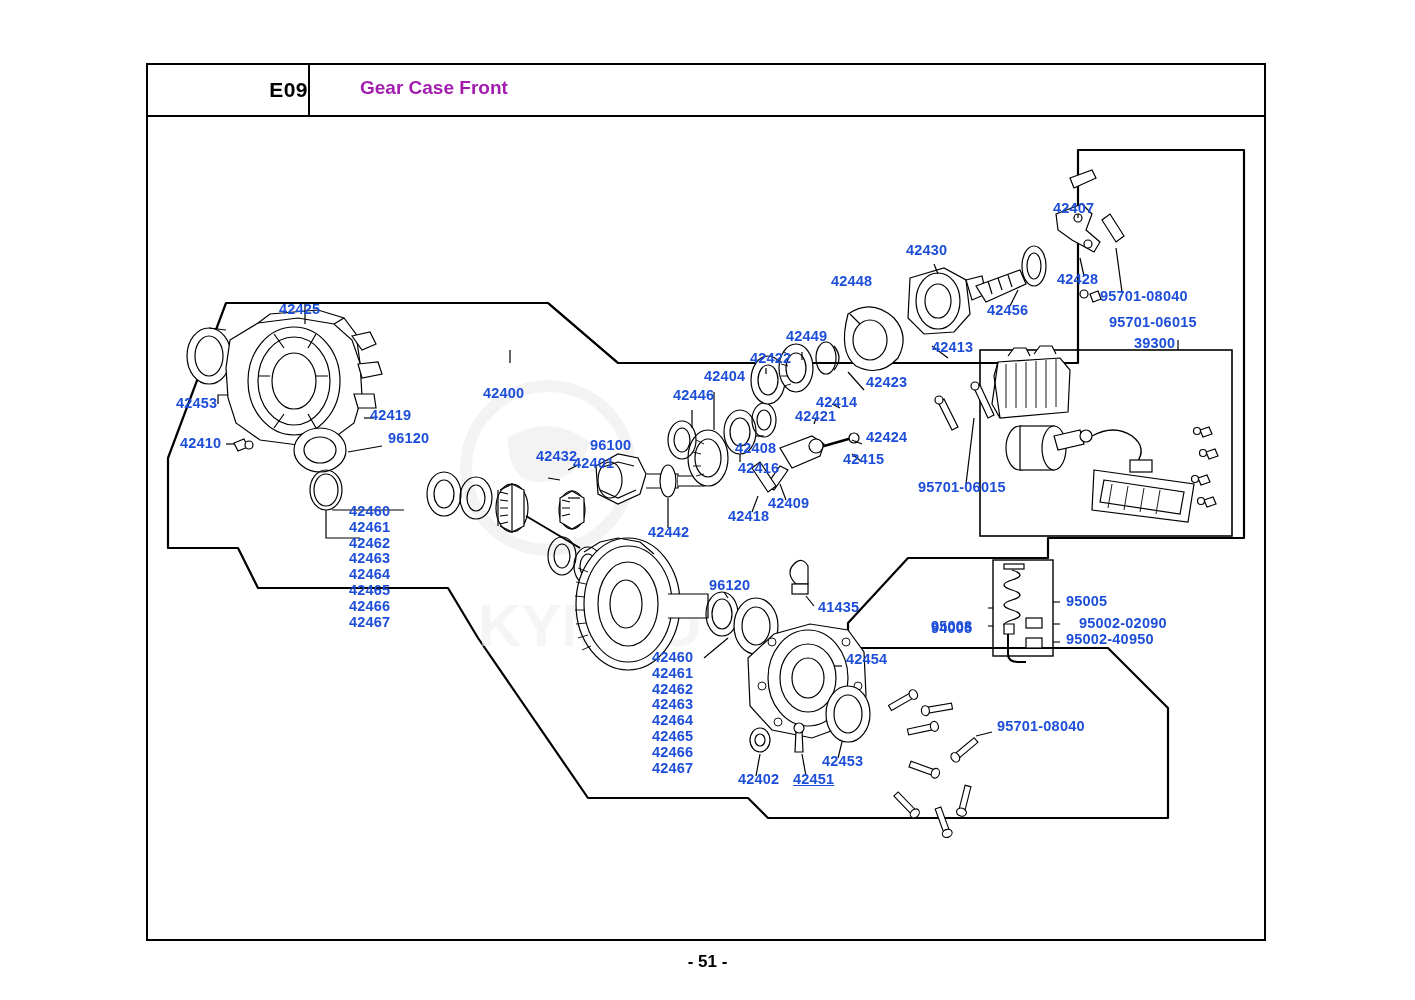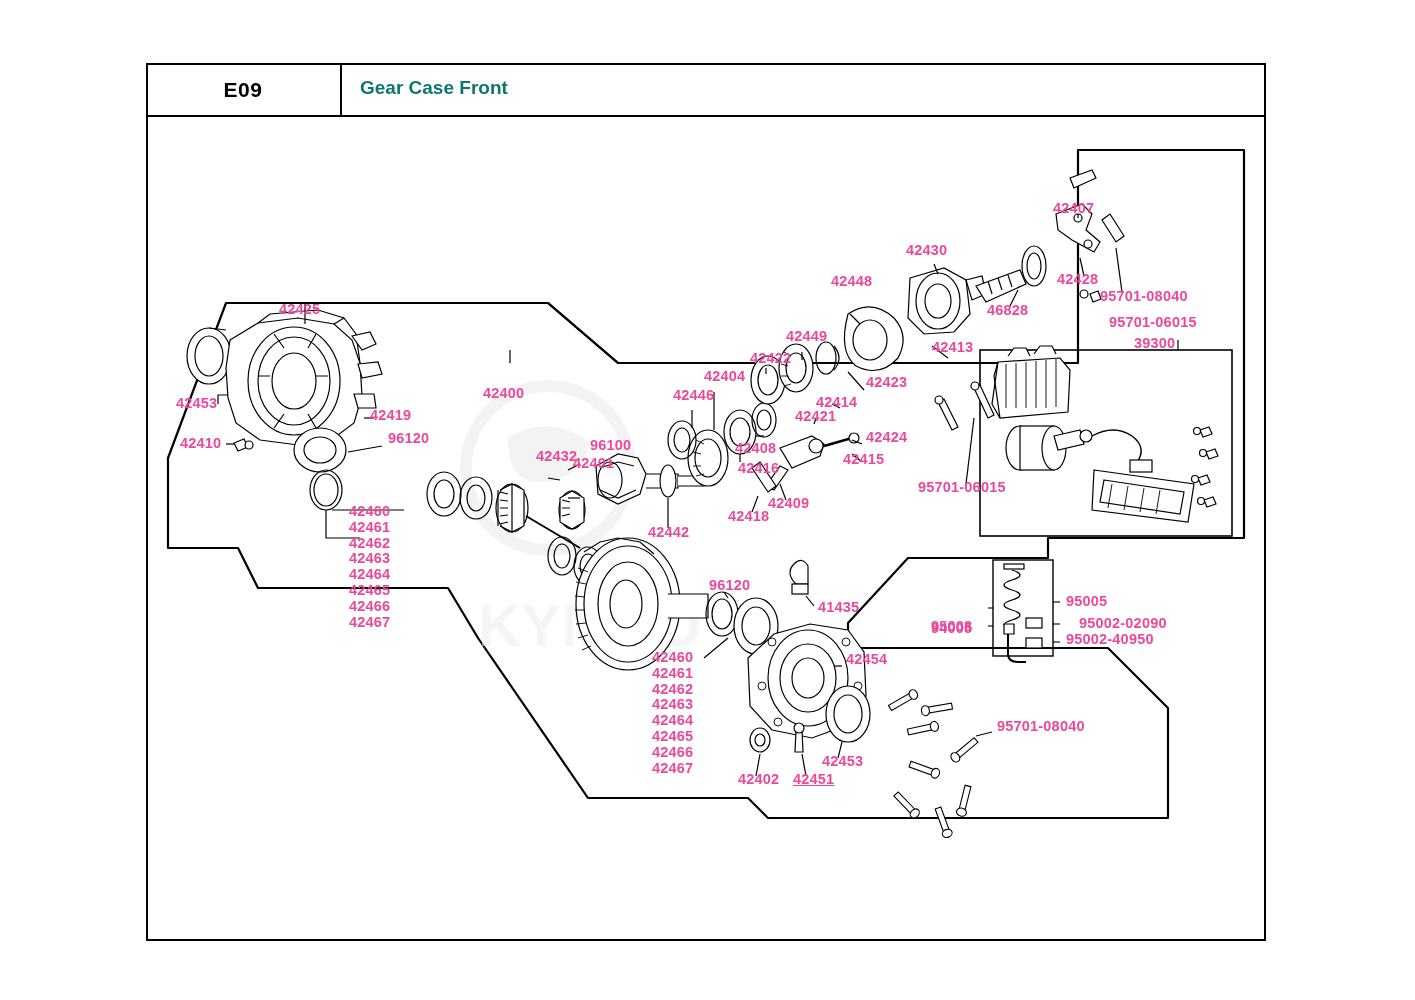--- a/index.html
+++ b/index.html
@@ -34,41 +34,41 @@
     top: 63px;
     width: 1120px;
     height: 54px;
     box-sizing: border-box;
     border-bottom: 2px solid #000;
   }
   #section-code-cell {
     position: absolute;
     left: 0;
     top: 0;
-    width: 196px;
+    width: 164px;
     height: 54px;
     border-right: 2px solid #000;
     box-sizing: border-box;
     display: flex;
     align-items: center;
-    justify-content: center;
+    justify-content: flex-end;
   }
   #section-code {
     font-size: 21px;
     font-weight: bold;
     letter-spacing: 0.5px;
     color: #000;
   }
   #section-title {
     position: absolute;
     left: 214px;
     top: 14px;
     font-size: 19px;
     font-weight: bold;
-    color: #0f766e;
+    color: #a21caf;
   }
   #page-number {
     position: absolute;
     left: 0;
     top: 952px;
     width: 1415px;
     text-align: center;
     font-size: 17px;
     font-weight: bold;
     color: #000;
@@ -82,21 +82,21 @@
     height: 822px;
   }
   #drawing svg {
     display: block;
   }
   
   .lbl {
     position: absolute;
     font-size: 14.5px;
     font-weight: bold;
-    color: #ec4899;
+    color: #1d4ed8;
     white-space: pre;
     line-height: 15.5px;
     letter-spacing: 0.2px;
   }
   .lbl.multi {
     line-height: 15.8px;
   }
 </style>
 </head>
 <body>
@@ -476,21 +476,21 @@
   <div class="lbl" style="left:750px; top:351px;">42422</div>
   <div class="lbl" style="left:786px; top:329px;">42449</div>
   <div class="lbl" style="left:831px; top:274px;">42448</div>
   <div class="lbl" style="left:795px; top:409px;">42421</div>
   <div class="lbl" style="left:816px; top:395px;">42414</div>
   <div class="lbl" style="left:866px; top:375px;">42423</div>
   <div class="lbl" style="left:932px; top:340px;">42413</div>
   <div class="lbl" style="left:866px; top:430px;">42424</div>
   <div class="lbl" style="left:843px; top:452px;">42415</div>
   <div class="lbl" style="left:906px; top:243px;">42430</div>
-  <div class="lbl" style="left:987px; top:303px;">46828</div>
+  <div class="lbl" style="left:987px; top:303px;">42456</div>
   <div class="lbl" style="left:1053px; top:201px;">42407</div>
   <div class="lbl" style="left:1057px; top:272px;">42428</div>
   <div class="lbl" style="left:1100px; top:289px;">95701-08040</div>
   <div class="lbl" style="left:1109px; top:315px;">95701-06015</div>
   <div class="lbl" style="left:1134px; top:336px;">39300</div>
   <div class="lbl" style="left:918px; top:480px;">95701-06015</div>
   <div class="lbl" style="left:709px; top:578px;">96120</div>
   <div class="lbl" style="left:818px; top:600px;">41435</div>
   <div class="lbl" style="left:846px; top:652px;">42454</div>
   <div class="lbl multi" style="left:652px; top:650px;">42460
@@ -504,13 +504,14 @@
   <div class="lbl" style="left:738px; top:772px;">42402</div>
   <div class="lbl" style="left:793px; top:772px;text-decoration:underline;">42451</div>
   <div class="lbl" style="left:822px; top:754px;">42453</div>
   <div class="lbl" style="left:997px; top:719px;">95701-08040</div>
   <div class="lbl" style="left:931px; top:601px;margin-top:18px;">95008</div>
   <div class="lbl" style="left:931px; top:621px;">94005</div>
   <div class="lbl" style="left:1066px; top:594px;">95005</div>
   <div class="lbl" style="left:1066px; top:616px;margin-left:13px;">95002-02090</div>
   <div class="lbl" style="left:1066px; top:632px;">95002-40950</div>
 
+  <div id="page-number">- 51 -</div>
 </div>
 
 </body></html>

